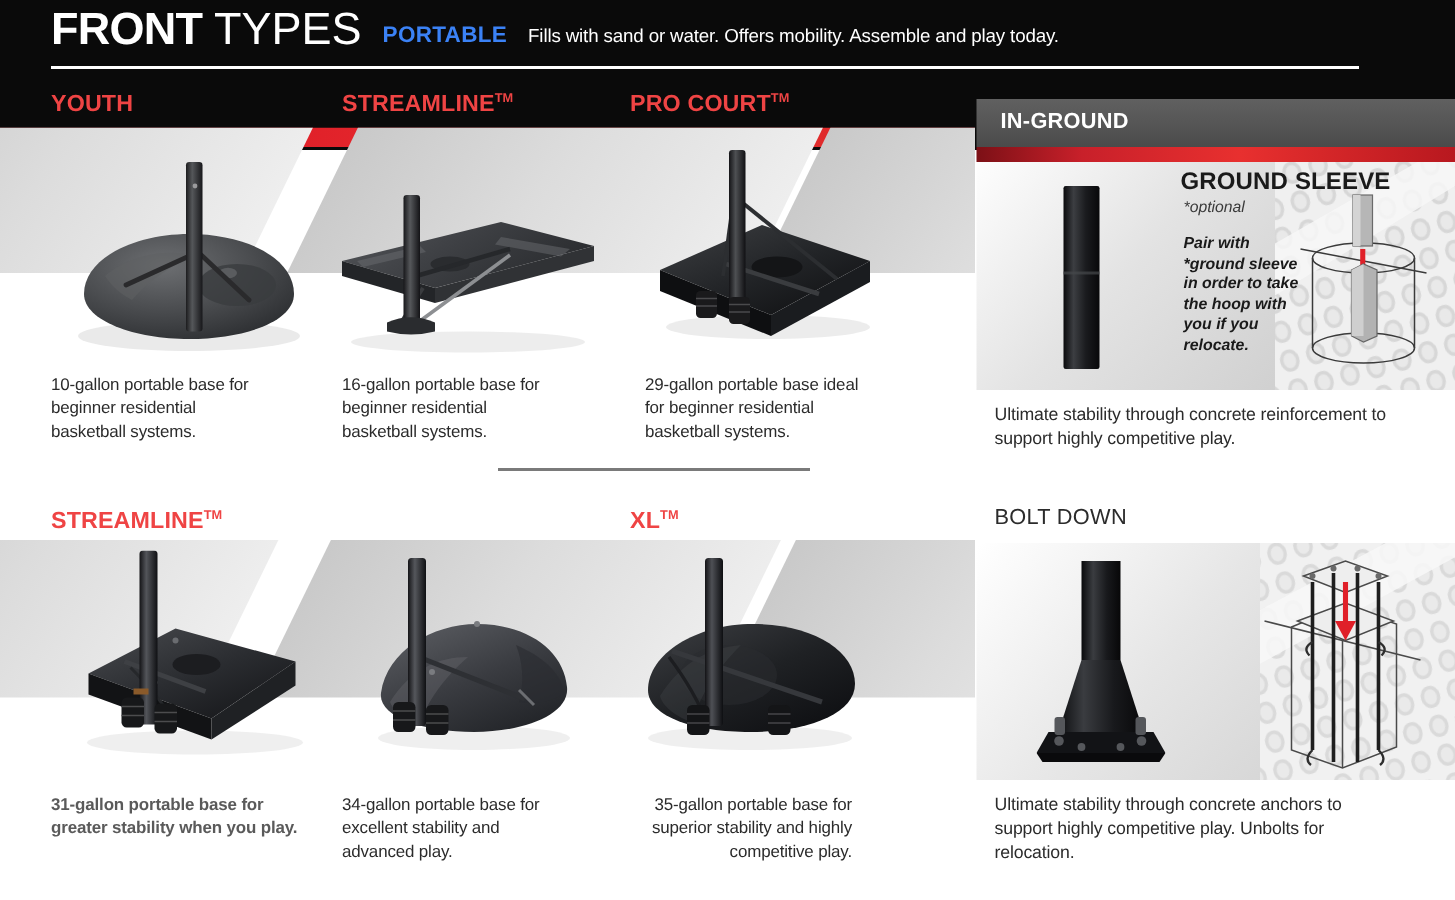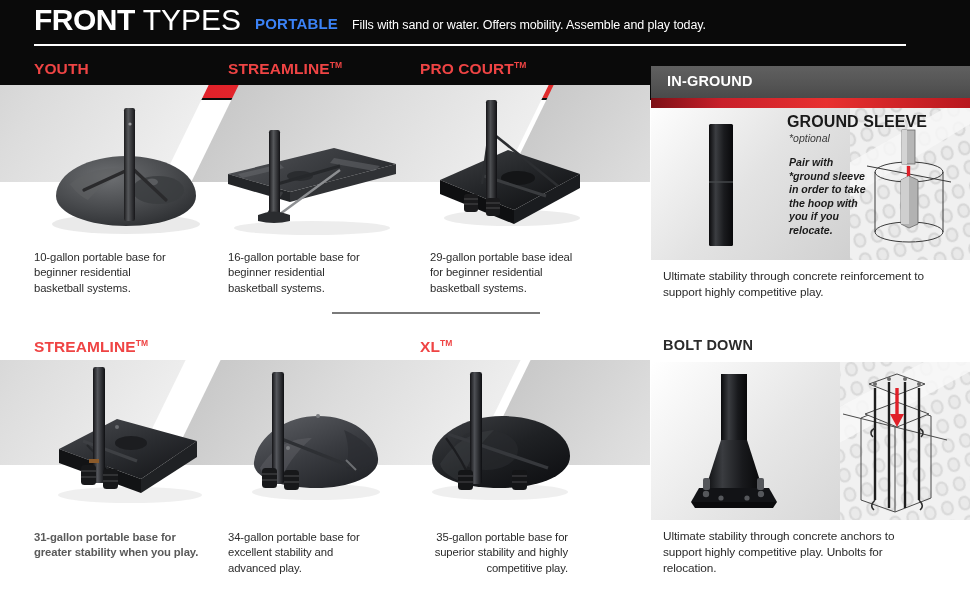--- a/index.html
+++ b/index.html
@@ -104,21 +104,21 @@
     position: absolute; left: 651px; top: 108px; width: 319px; height: 152px;
     overflow: hidden; background: #ffffff;
   }
   .ig-panel .ig-para {
     position: absolute; left: -40px; top: 0; width: 420px; height: 152px;
     background: linear-gradient(115deg, #ffffff 0%, #e3e3e3 35%, #d0d0d0 70%, #e8e8e8 100%);
     transform: skewX(-22deg);
   }
   .bd-header-label {
     position: absolute; left: 663px; top: 337px;
-    font-size: 14.5px; font-weight: 700; color: #2b2b2b; letter-spacing: 0.2px;
+    font-size: 14.5px; font-weight: 400; color: #2b2b2b; letter-spacing: 0.2px;
   }
   .bd-panel {
     position: absolute; left: 651px; top: 362px; width: 319px; height: 158px;
     overflow: hidden; background: #ffffff;
   }
   .bd-panel .bd-para {
     position: absolute; left: -30px; top: 0; width: 420px; height: 158px;
     background: linear-gradient(115deg, #ffffff 0%, #e6e6e6 38%, #d4d4d4 72%, #ededed 100%);
     transform: skewX(-22deg);
   }

